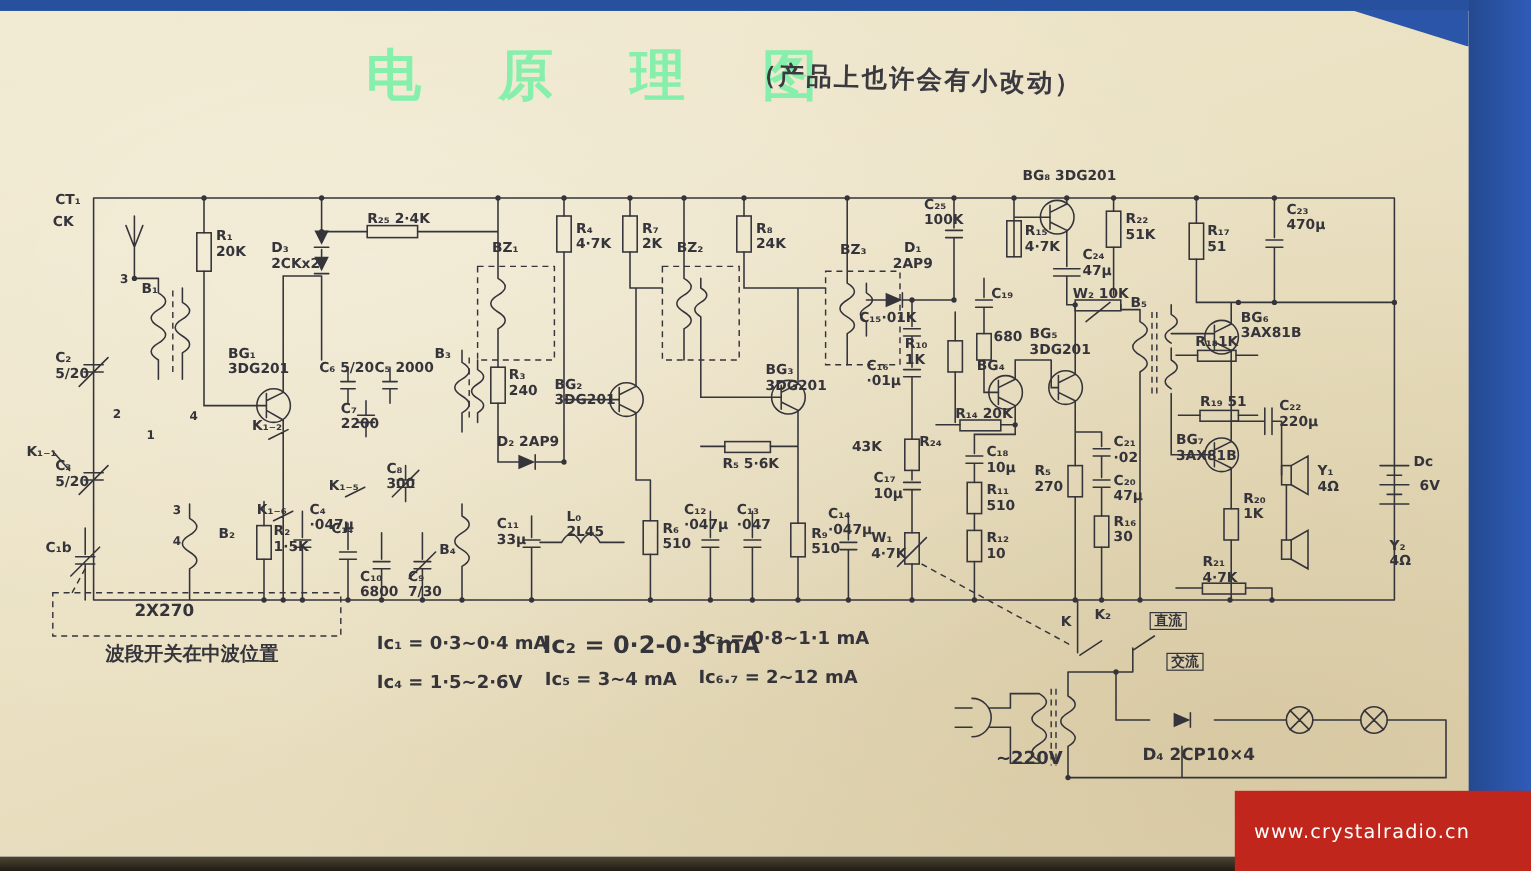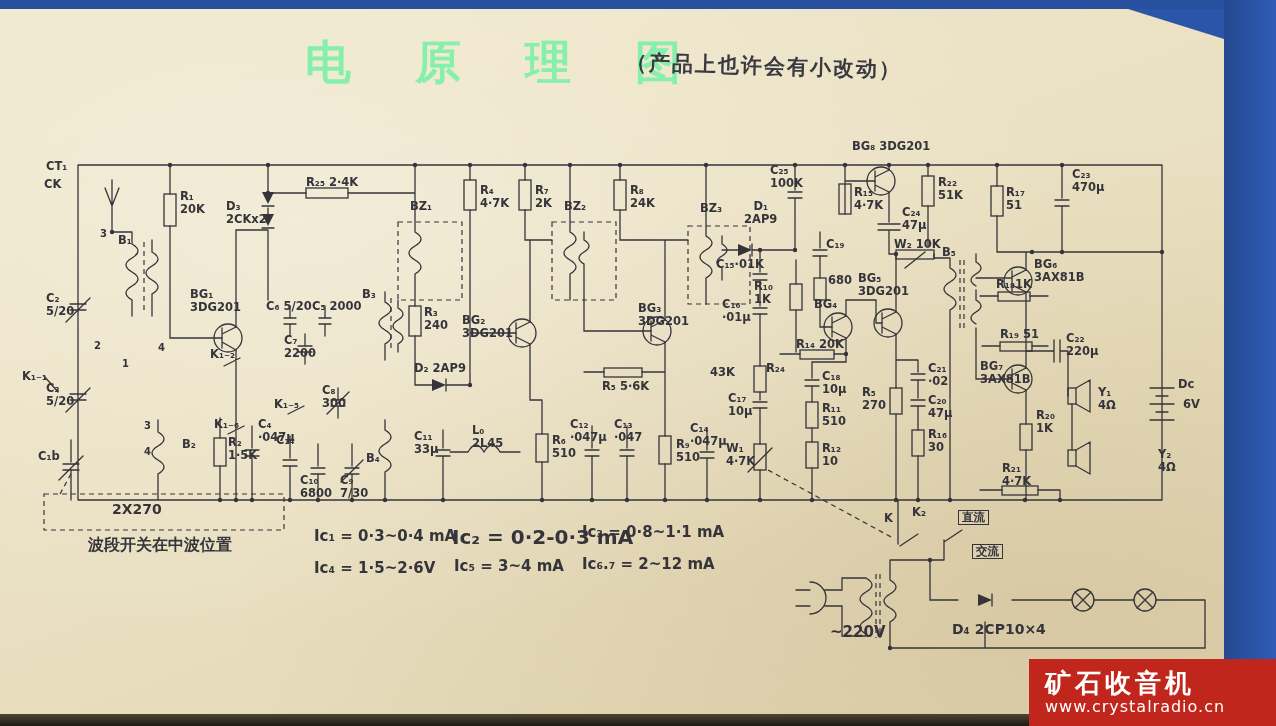--- a/index.html
+++ b/index.html
@@ -419,15 +419,14 @@
     <span class="lbl" style="left: 582px; top: 556px; font-size: 15px;">Ic₆.₇ = 2~12 mA</span>
     <span class="lbl" style="left: 884px; top: 512px;">K</span>
     <span class="lbl" style="left: 912px; top: 506px;">K₂</span>
     <span class="lbl boxed" style="left: 958px; top: 510px;">直流</span>
     <span class="lbl boxed" style="left: 972px; top: 544px;">交流</span>
     <span class="lbl" style="left: 830px; top: 624px; font-size: 15px;">~220V</span>
     <span class="lbl" style="left: 952px; top: 622px; font-size: 14px;">D₄ 2CP10×4</span>
   </div>
 
 <div class="watermark">
-  <div class="wm1">矿石收音机</div>
   <div class="wm2">www.crystalradio.cn</div>
 </div>
 
 </body></html>

